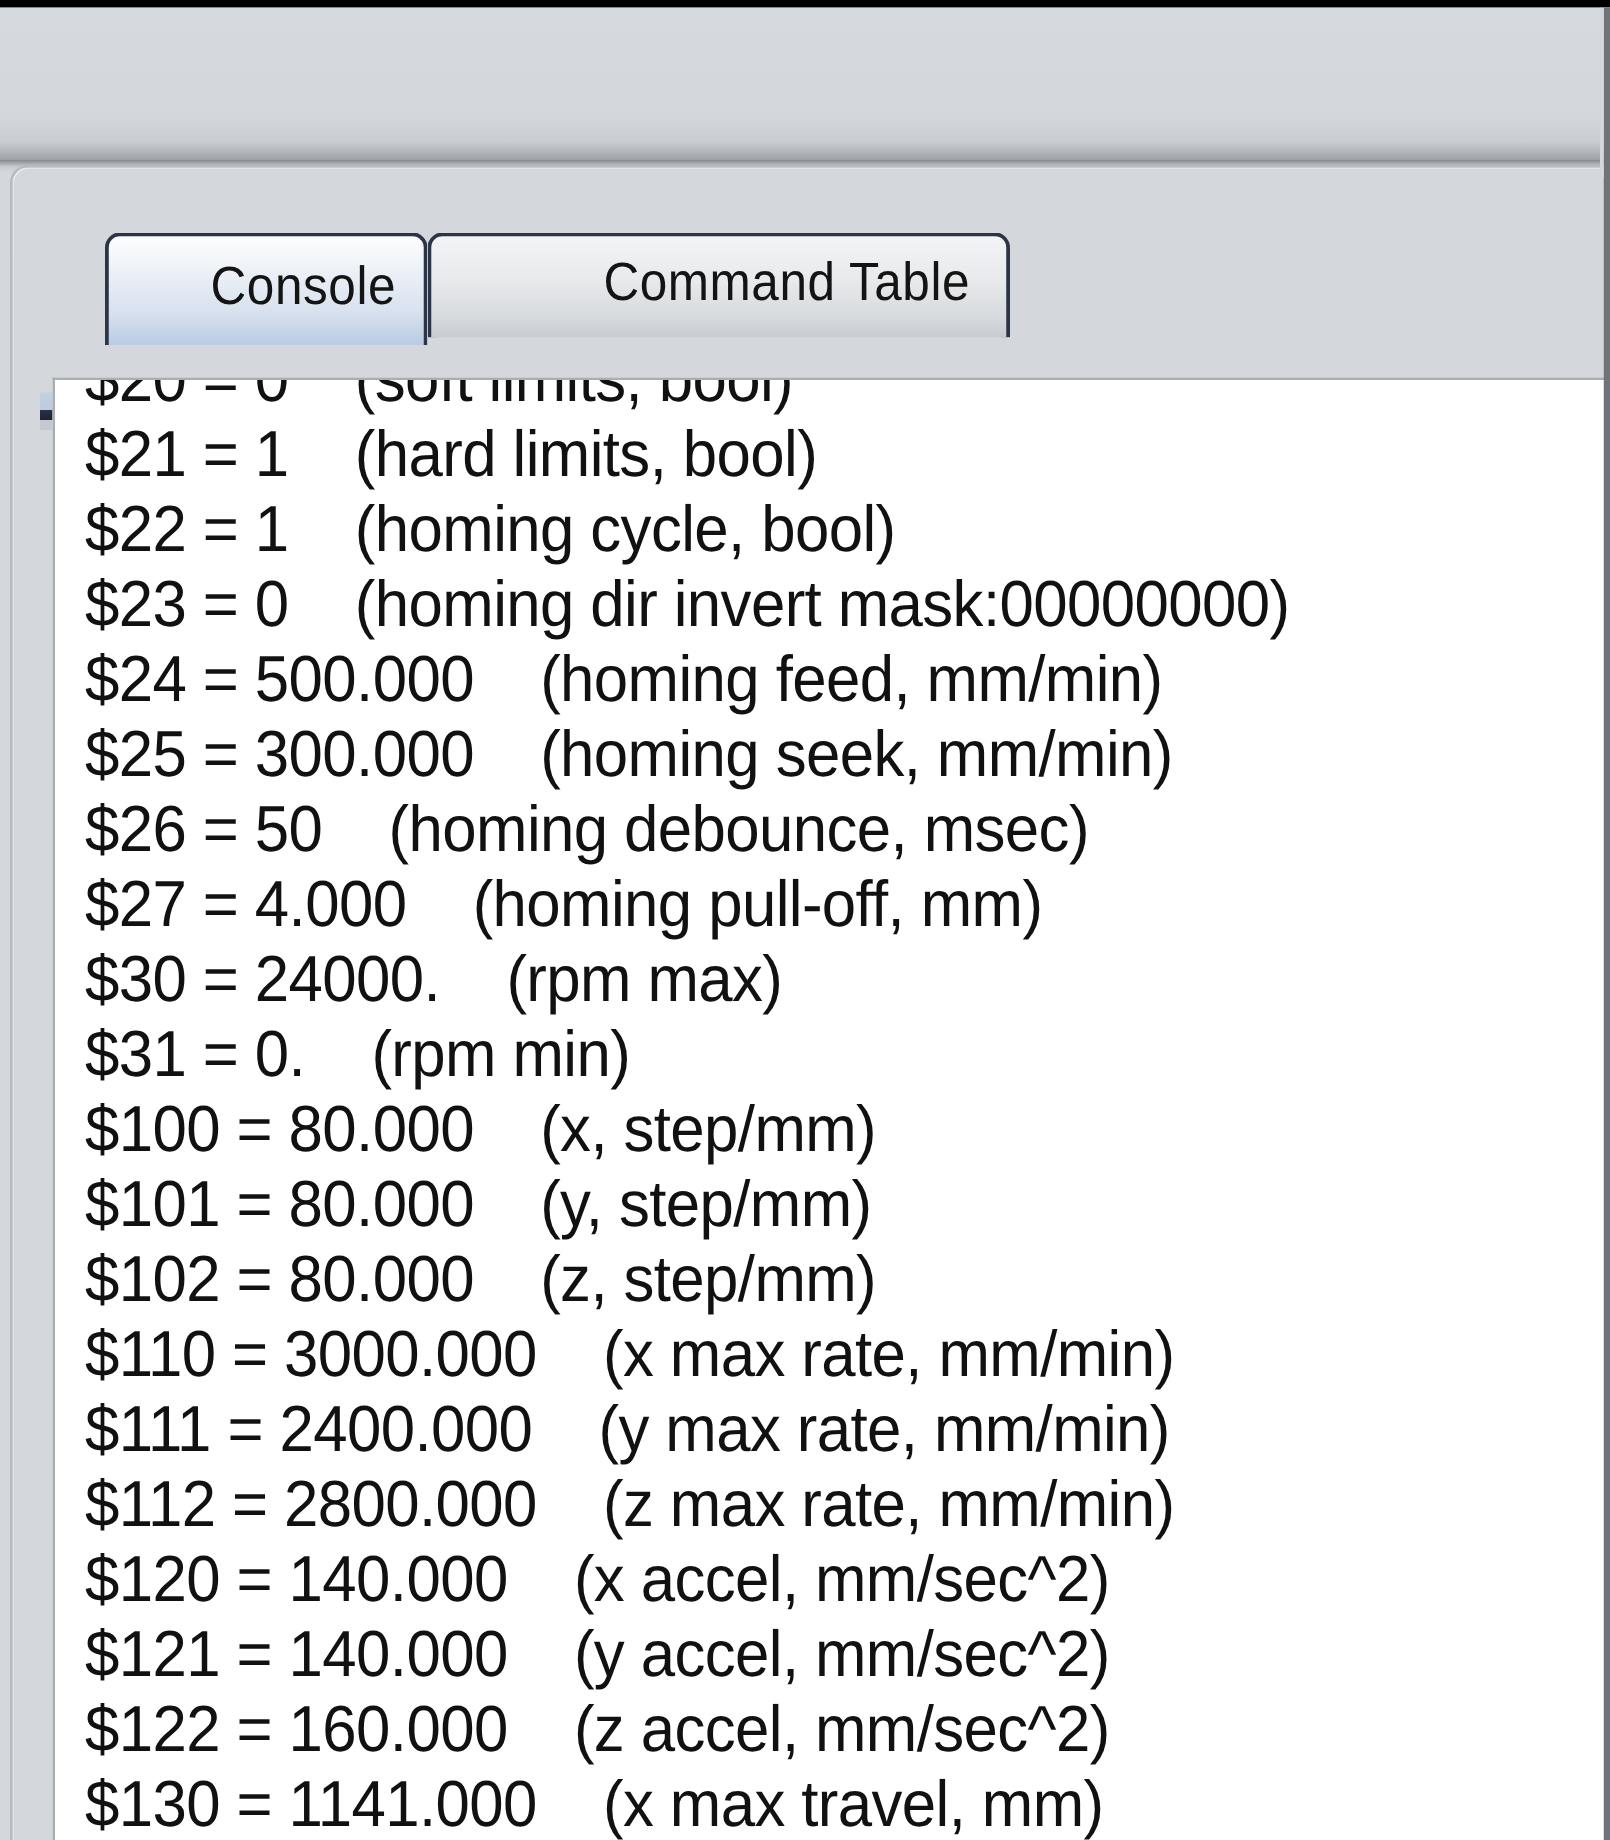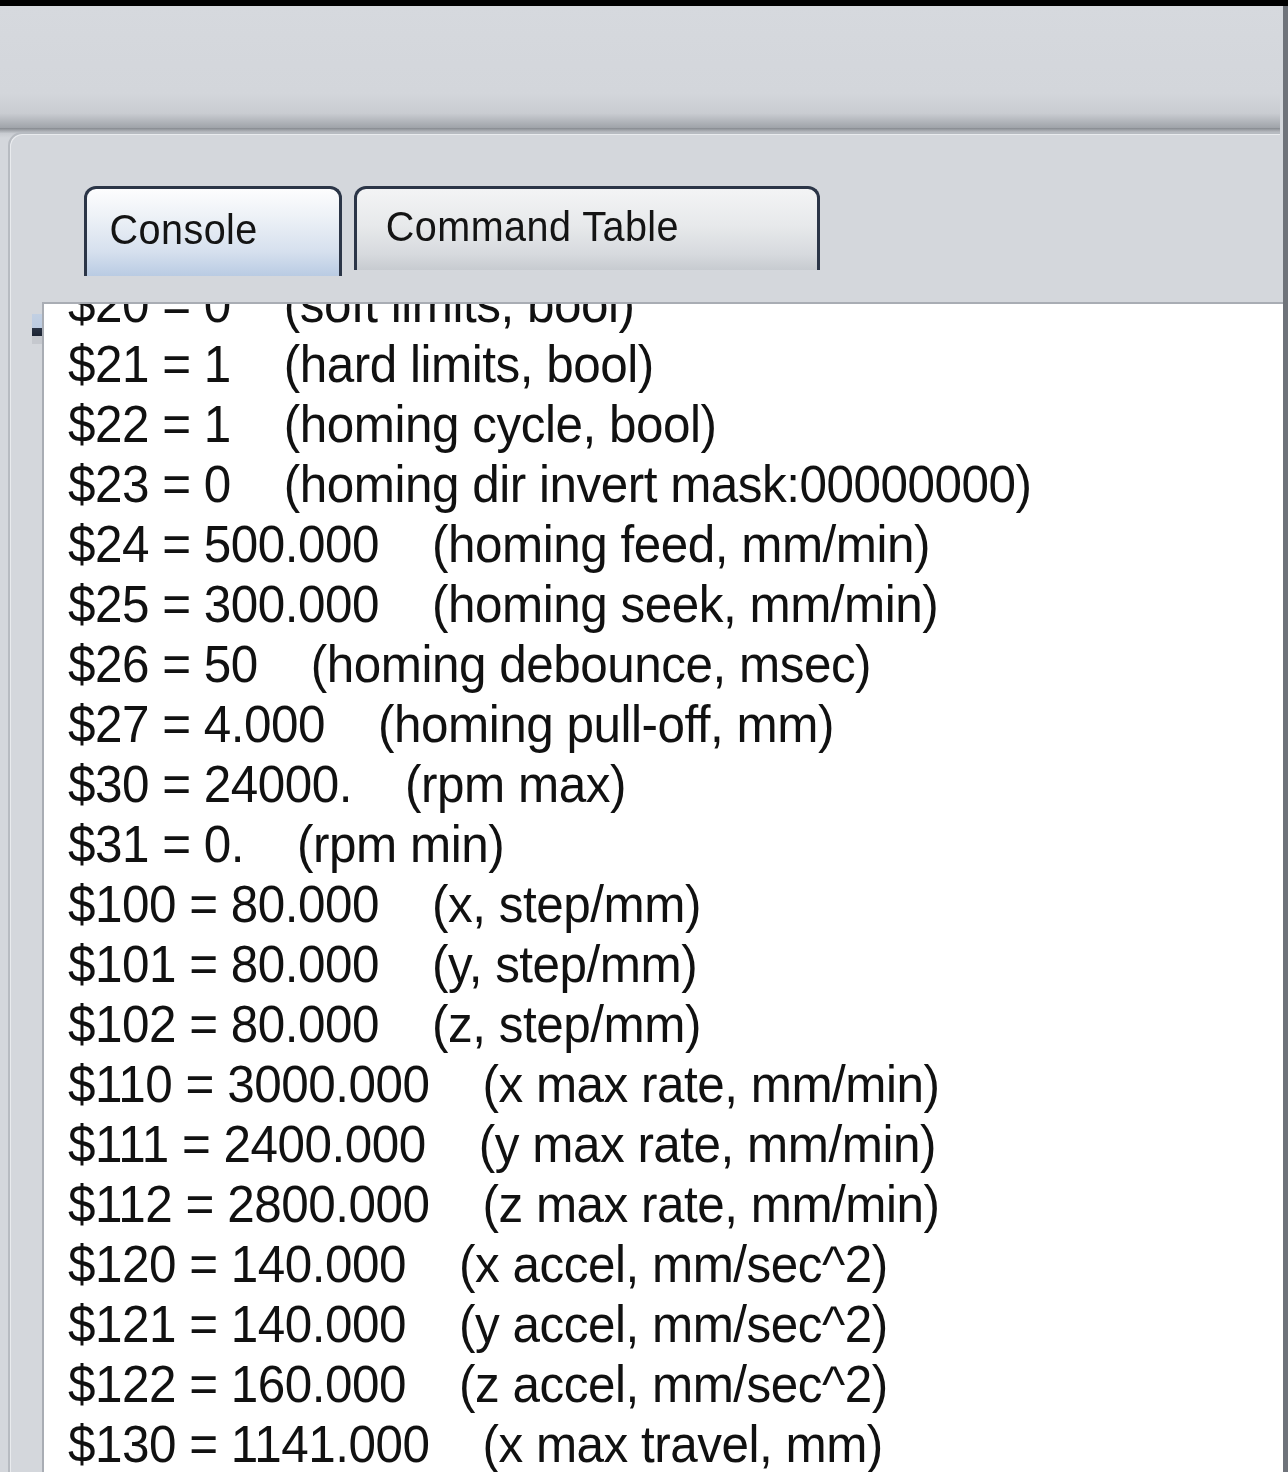--- a/index.html
+++ b/index.html
@@ -90,40 +90,40 @@
     position: absolute;
     top: 0;
     height: 90px;
     border: 3px solid #2b3547;
     border-bottom: none;
     border-top-left-radius: 12px;
     border-top-right-radius: 12px;
     box-sizing: border-box;
     display: flex;
     align-items: center;
-    justify-content: flex-start;
+    justify-content: flex-end;
     padding: 0 16px 6px 16px;
     font-size: 43px;
     color: #141414;
     letter-spacing: 0.5px;
     white-space: nowrap;
   }
   .tab-label {
     display: block;
     transform: scaleX(0.92);
     transform-origin: center;
   }
   #tab-console {
     left: 74px;
     width: 258px;
     background: linear-gradient(to bottom, #fdfdfe 0%, #eef2f7 30%, #d6e0ee 72%, #b9cbe3 100%);
     z-index: 3;
   }
   #tab-command-table {
-    left: 344px;
+    left: 332px;
     width: 466px;
     height: 84px;
     background: linear-gradient(to bottom, #f3f4f5 0%, #e7e9eb 45%, #d7dade 80%, #c7cbd0 100%);
     z-index: 2;
   }
 
   
   #console-output {
     position: absolute;
     left: 32px;

